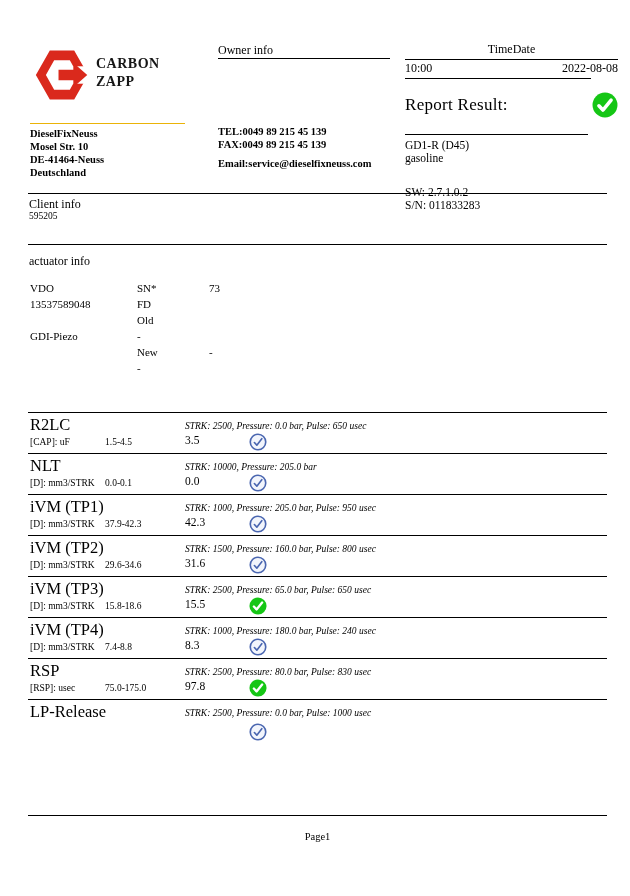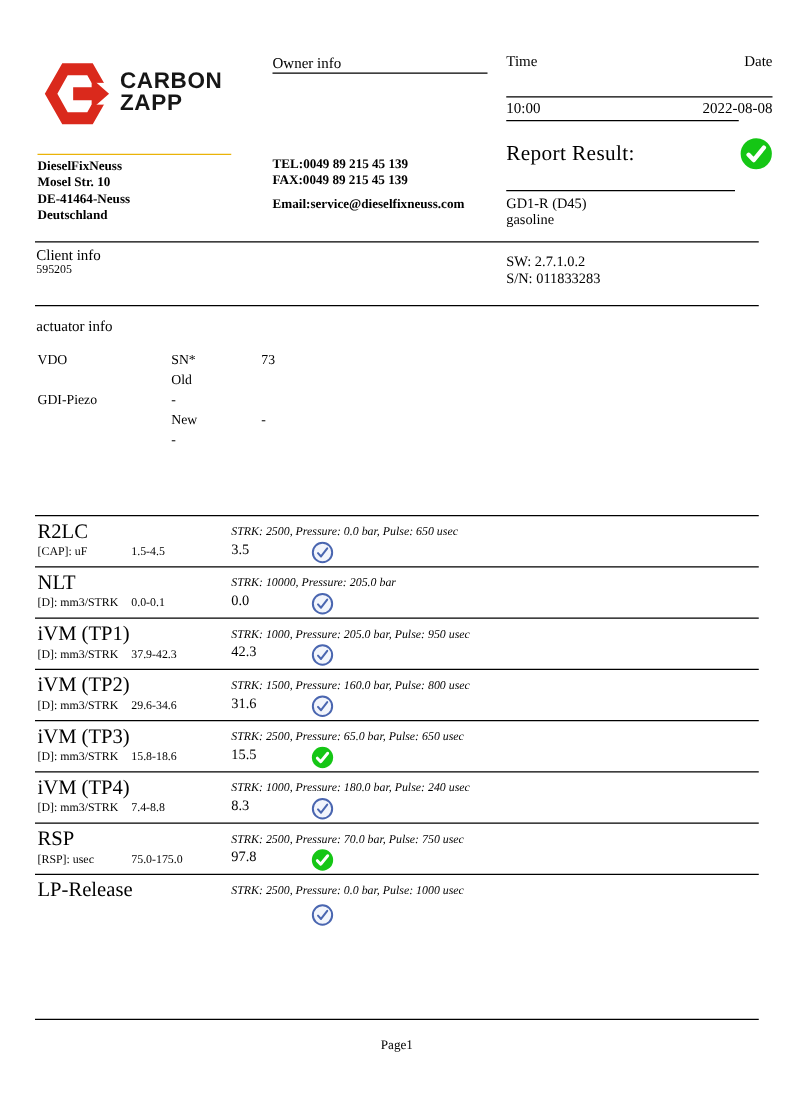--- a/index.html
+++ b/index.html
@@ -9,36 +9,36 @@
     font-family:"Liberation Serif", serif;
     color:#000; position:relative; overflow:hidden;
   }
   .abs { position:absolute; }
 
   
   .logo { left:35px; top:48px; display:flex; align-items:flex-start; }
   .logo-mark { width:54px; height:54px; }
   .brand-text {
     margin-left:7px; padding-top:7px;
-    font-family:Liberation Sans, sans-serif;
-    font-weight:bold; font-size:18px; line-height:18px;
+    font-family:Liberation Serif, serif;
+    font-weight:bold; font-size:14px; line-height:18px;
     letter-spacing:0.5px; color:#161616;
   }
 
   
   .owner-info {
     left:218px; top:43px; width:172px;
     font-size:12px; border-bottom:1px solid #000; padding-bottom:0;
   }
 
   
   .right-block { left:405px; top:42px; width:213px; }
   .td-head {
-    display:flex; justify-content:space-between;
-    font-size:12px; border-bottom:1px solid #000; padding-bottom:20px;
+    display:flex; justify-content:center;
+    font-size:12px; border-bottom:1px solid #000; padding-bottom:2px;
   }
   .td-values { display:flex; justify-content:space-between; font-size:12px; padding-top:1px; }
   .td-underline { width:186px; border-bottom:1px solid #000; height:3px; }
   .report-result {
     margin-top:13px; display:flex; align-items:center;
     justify-content:space-between; width:213px;
   }
   .report-result-label { font-size:17px; letter-spacing:0.3px; }
   .machine-sep { border-top:1px solid #000; margin-top:16px; width:183px; }
   .machine { padding-top:4px; font-size:11.5px; line-height:13px; }
@@ -146,20 +146,25 @@
 <div class="abs rule" style="top:244px"></div>
 
 <div class="abs actuator-label">actuator info</div>
 <div class="abs actuator-grid">
   <div class="act-row">
     <span class="act-c1">VDO</span>
     <span class="act-c2">SN*</span>
     <span class="act-c3">73</span>
   </div>
   <div class="act-row">
+    <span class="act-c1">13537589048</span>
+    <span class="act-c2">FD</span>
+    <span class="act-c3"></span>
+  </div>
+  <div class="act-row">
     <span class="act-c1"></span>
     <span class="act-c2">Old</span>
     <span class="act-c3"></span>
   </div>
   <div class="act-row">
     <span class="act-c1">GDI-Piezo</span>
     <span class="act-c2">-</span>
     <span class="act-c3"></span>
   </div>
   <div class="act-row">
@@ -261,21 +266,21 @@
       <svg class="icon-blue" width="18" height="18" viewBox="0 0 20 20">
           <circle cx="10" cy="10" r="8.6" fill="#f2f5fc" stroke="#4a66b0" stroke-width="1.8"></circle>
           <path d="M6 10.6 l2.7 2.9 L14.2 6.3" fill="none" stroke="#4a66b0" stroke-width="1.8" stroke-linecap="round" stroke-linejoin="round"></path>
         </svg>
 
     </div>
   </div>
 
   <div class="test-row">
     <div class="test-title">RSP</div>
-    <div class="test-params">STRK: 2500, Pressure: 70.0 bar, Pulse: 750 usec</div>
+    <div class="test-params">STRK: 2500, Pressure: 80.0 bar, Pulse: 830 usec</div>
     <div class="test-unit">[RSP]: usec</div>
     <div class="test-range">75.0-175.0</div>
     <div class="test-value">97.8</div>
     <div class="status-icon" data-status="pass-green">
 
       <svg class="icon-green" width="18" height="18" viewBox="0 0 20 20">
           <circle cx="10" cy="10" r="9.5" fill="#15c615"></circle>
           <path d="M5.4 10.6 l3 3.2 L14.6 6.2" fill="none" stroke="#ffffff" stroke-width="2.6" stroke-linecap="round" stroke-linejoin="round"></path>
         </svg>
     </div>

